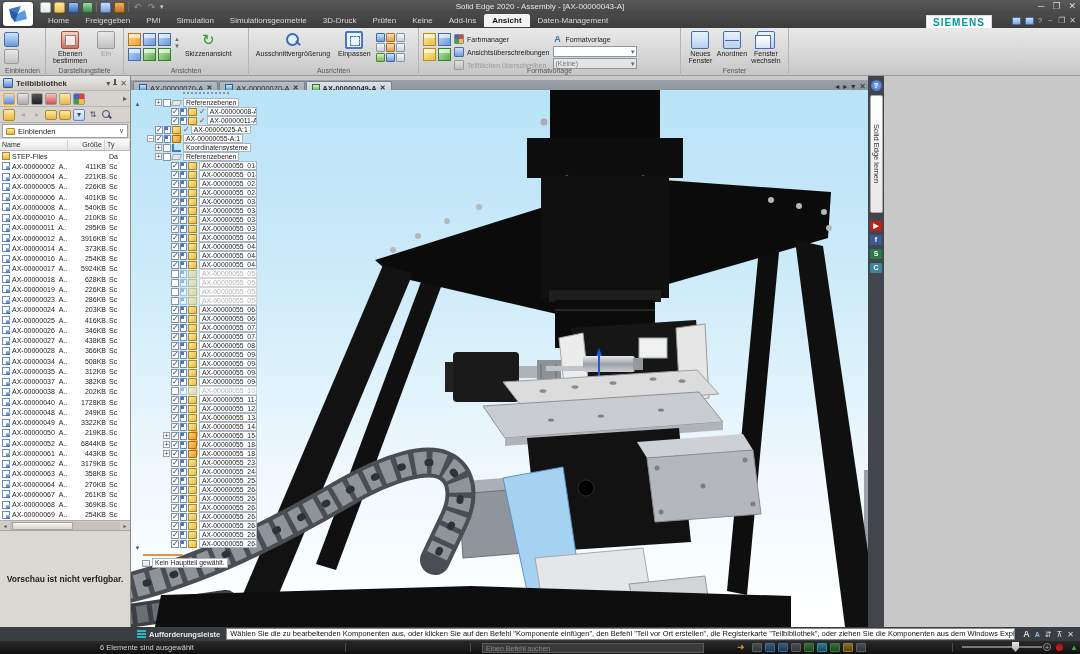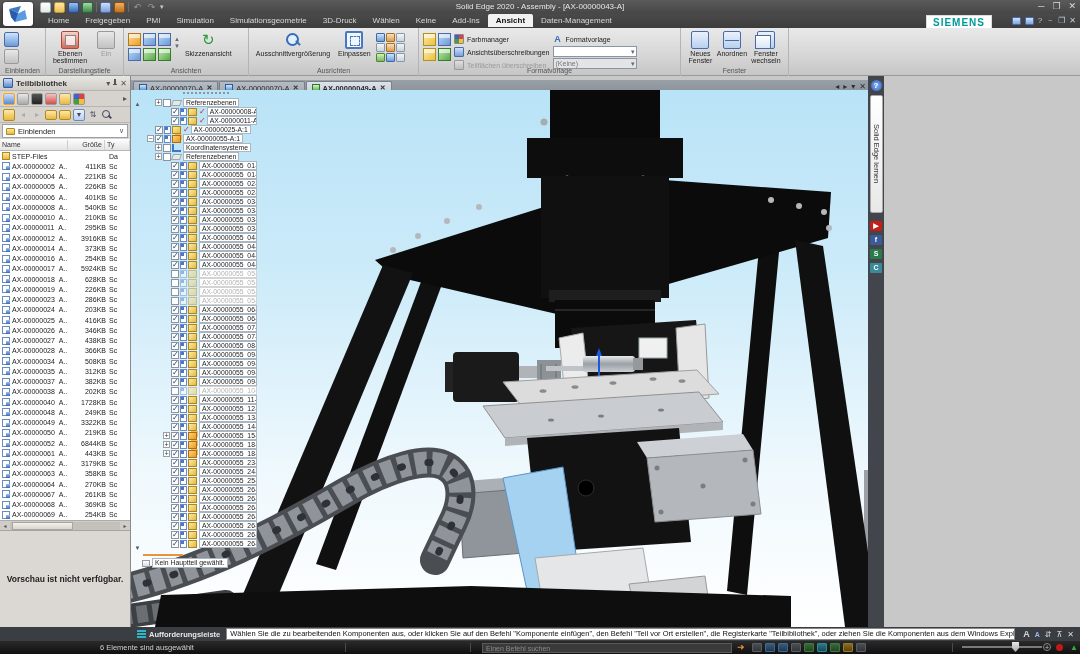--- a/index.html
+++ b/index.html
@@ -202,21 +202,21 @@
   .pb-label .t{color:#e8e8e8;font-size:7.5px;font-weight:bold;white-space:nowrap;}
   .pb-msg{flex:1;height:12px;background:#fff;border:1px solid #888;margin:0 2px;font-size:7.5px;line-height:10px;color:#111;padding:0 3px;white-space:nowrap;overflow:hidden;}
   .pb-icons{display:flex;align-items:center;gap:5px;padding:0 6px;color:#d8d8d8;font-size:8px;}
   .pb-icons .a1{font-size:9px;font-weight:bold;}
   .pb-icons .a2{font-size:7px;font-weight:bold;color:#9ab8e8;}
 
   
   .statusbar{position:absolute;left:0;top:641px;width:1080px;height:13px;background:linear-gradient(#2a2a2a,#101010);display:flex;align-items:center;color:#d8d8d8;}
   .sb-sel{position:absolute;left:100px;font-size:7.5px;color:#cfcfcf;}
   .sb-sep{position:absolute;width:1px;height:9px;background:#4a4a4a;top:2px;}
-  .sb-search{position:absolute;left:482px;width:250px;height:10px;top:1.5px;background:#3a3a3a;border:1px solid #5a5a5a;}
+  .sb-search{position:absolute;left:482px;width:222px;height:10px;top:1.5px;background:#3a3a3a;border:1px solid #5a5a5a;}
   .sb-search input{width:100%;height:100%;background:transparent;border:none;outline:none;color:#bbb;font-size:7px;padding:0 3px;}
   .sb-search input::placeholder{color:#8a8a8a;}
   .sb-go{position:absolute;left:737px;color:#e8933d;font-size:9px;top:1px;}
   .sb-icons{position:absolute;left:752px;display:flex;gap:3px;align-items:center;}
   .sbi{width:10px;height:9px;border-radius:1px;border:1px solid #5a5e63;background:linear-gradient(#4a4e53,#32363a);}
   .sbi.b{border-color:#3a6a9a;background:linear-gradient(#3a5a7a,#243648);}
   .sbi.g{border-color:#3a7a3a;background:linear-gradient(#3a6a3a,#234523);}
   .sbi.y{border-color:#9a7a2a;background:linear-gradient(#8a6a20,#5a4510);}
   .sbi.t{border-color:#2a8a9a;background:linear-gradient(#2a7a8a,#1a4a55);}
   .sb-zoom{position:absolute;left:962px;top:5px;width:80px;height:2px;background:#7a7a7a;}
@@ -261,21 +261,21 @@
 
   <div class="tabrow">
     <div class="rtabs">
 
     <div class="rtab"><span>Home</span></div>
         <div class="rtab"><span>Freigegeben</span></div>
         <div class="rtab"><span>PMI</span></div>
         <div class="rtab"><span>Simulation</span></div>
         <div class="rtab"><span>Simulationsgeometrie</span></div>
         <div class="rtab"><span>3D-Druck</span></div>
-        <div class="rtab"><span>Wählen</span></div>
+        <div class="rtab"><span>Prüfen</span></div>
         <div class="rtab"><span>Keine</span></div>
         <div class="rtab"><span>Add-Ins</span></div>
         <div class="rtab active"><span>Ansicht</span></div>
         <div class="rtab"><span>Daten-Management</span></div>
       </div>
     <div class="siemens">SIEMENS</div>
     <div class="trc">
       <span class="b"></span>
       <span class="b"></span>
       <span class="g">?</span>

